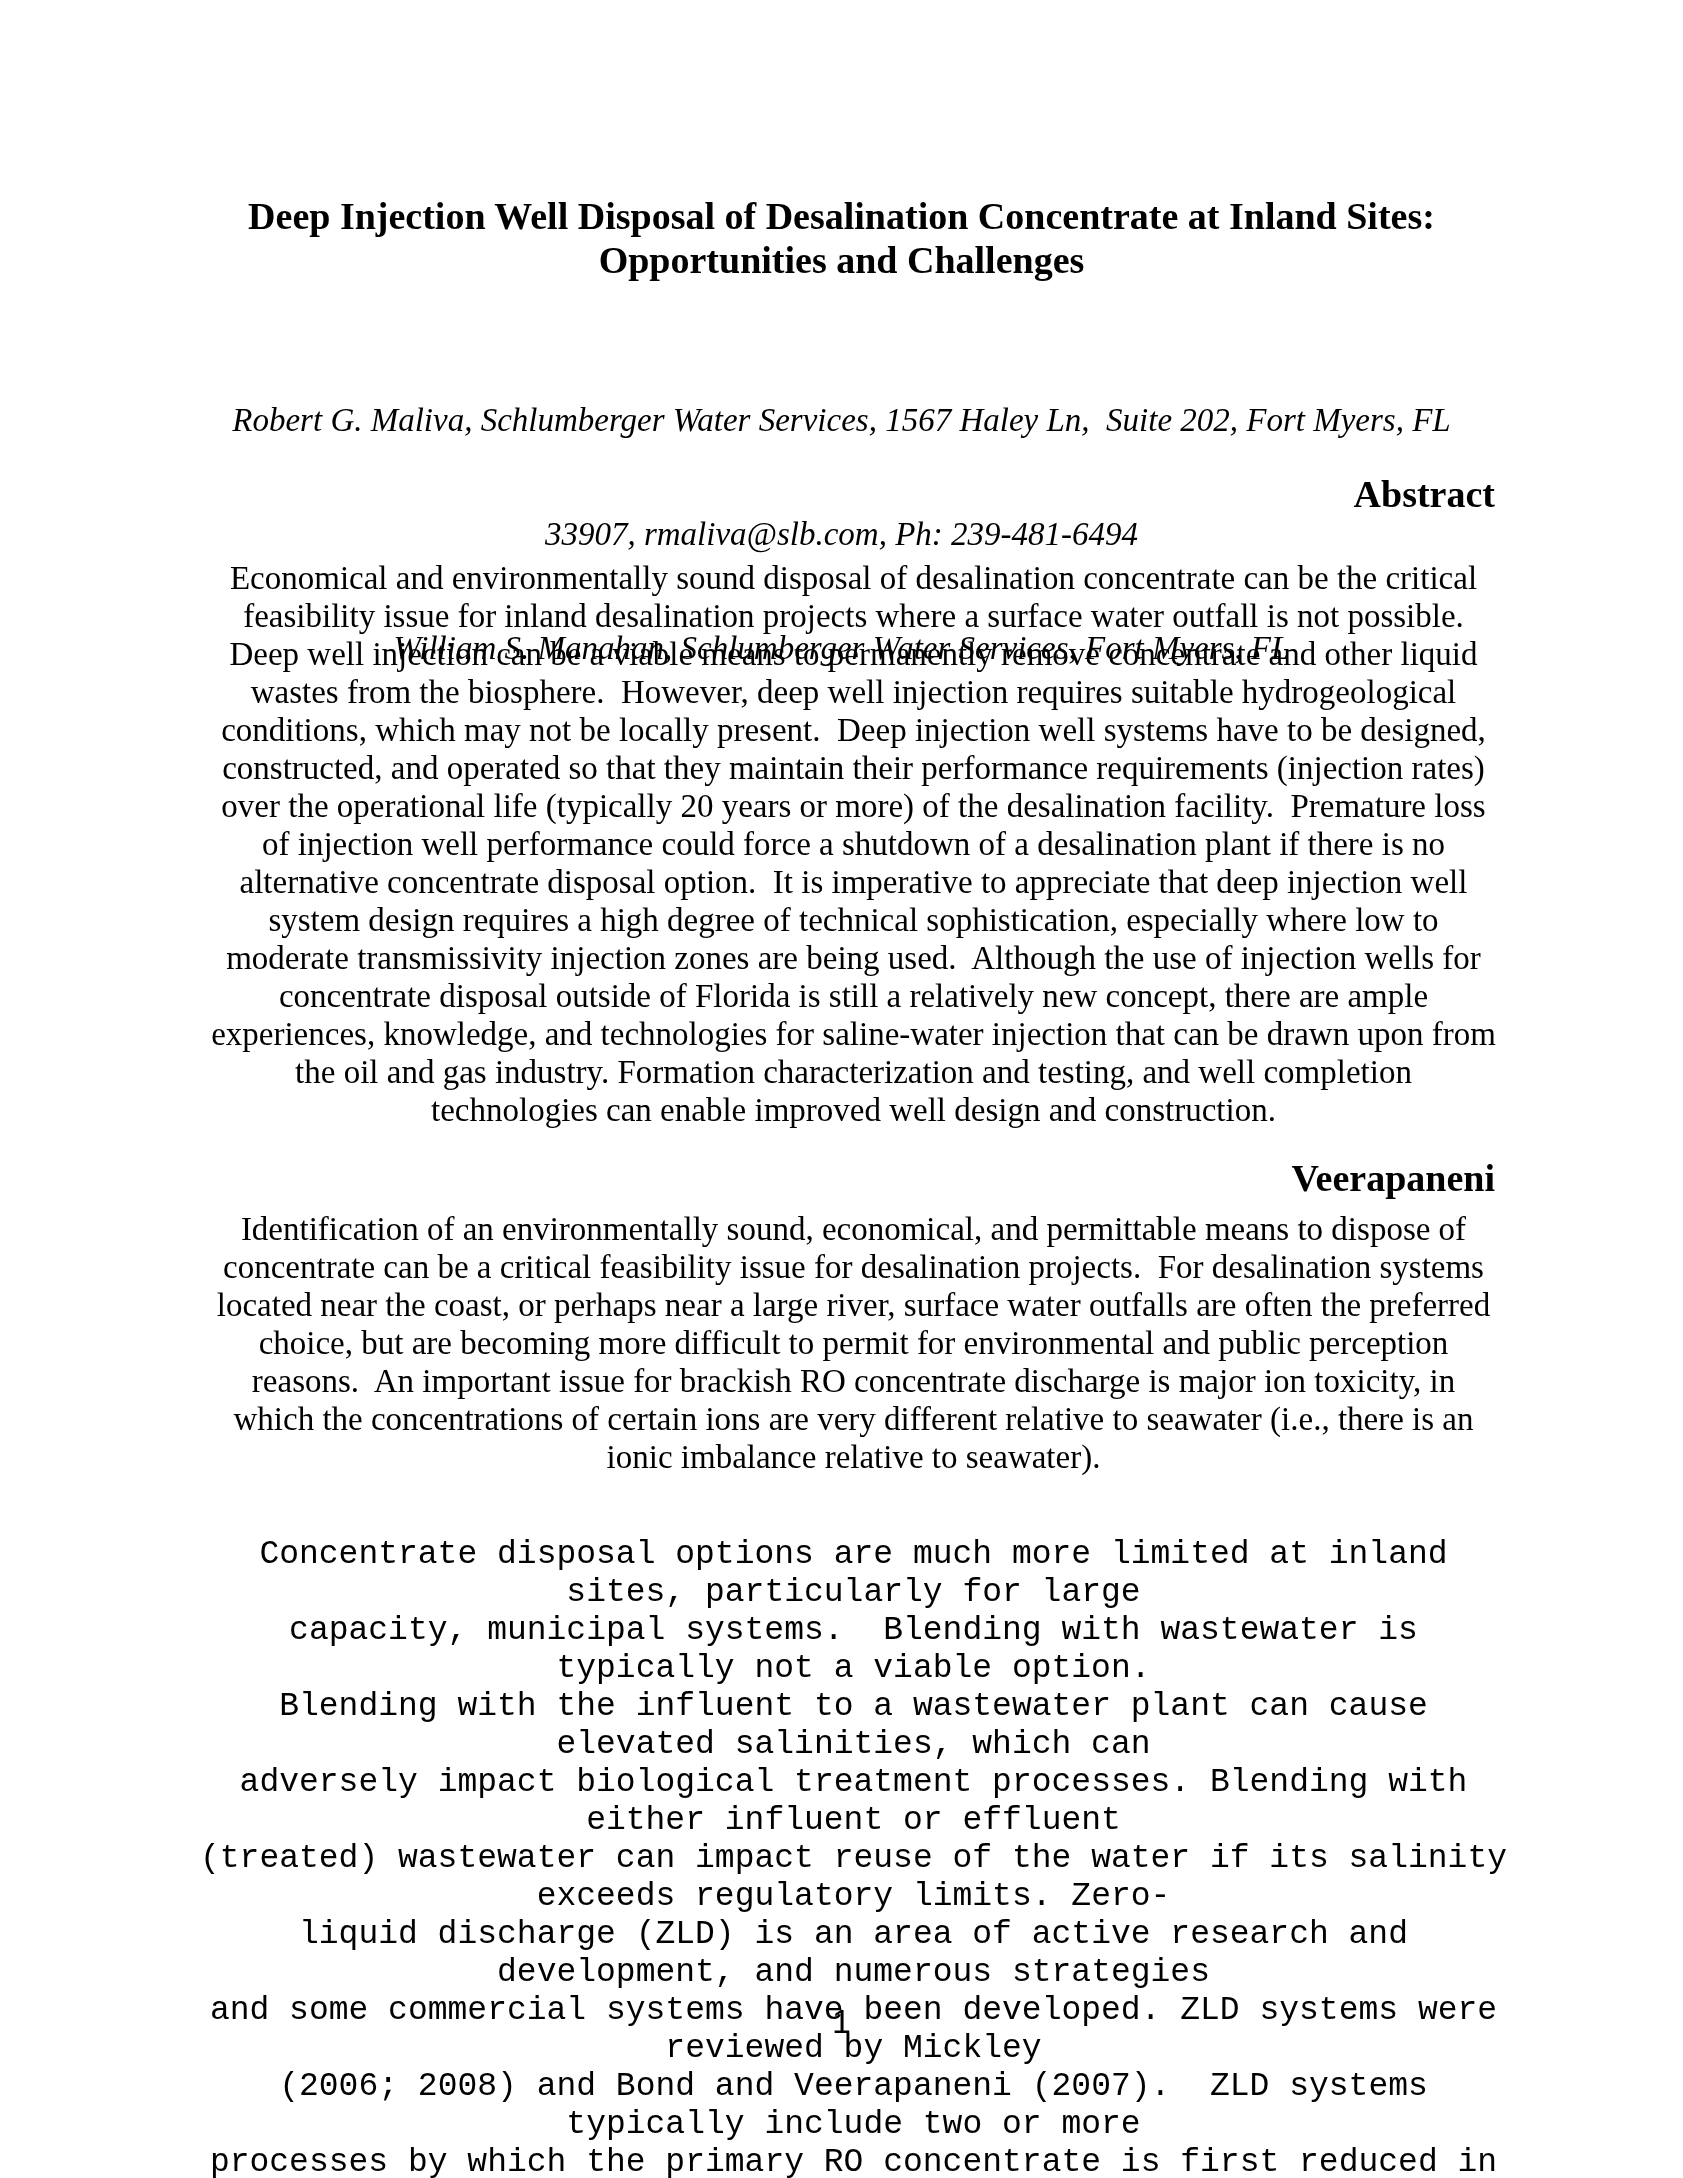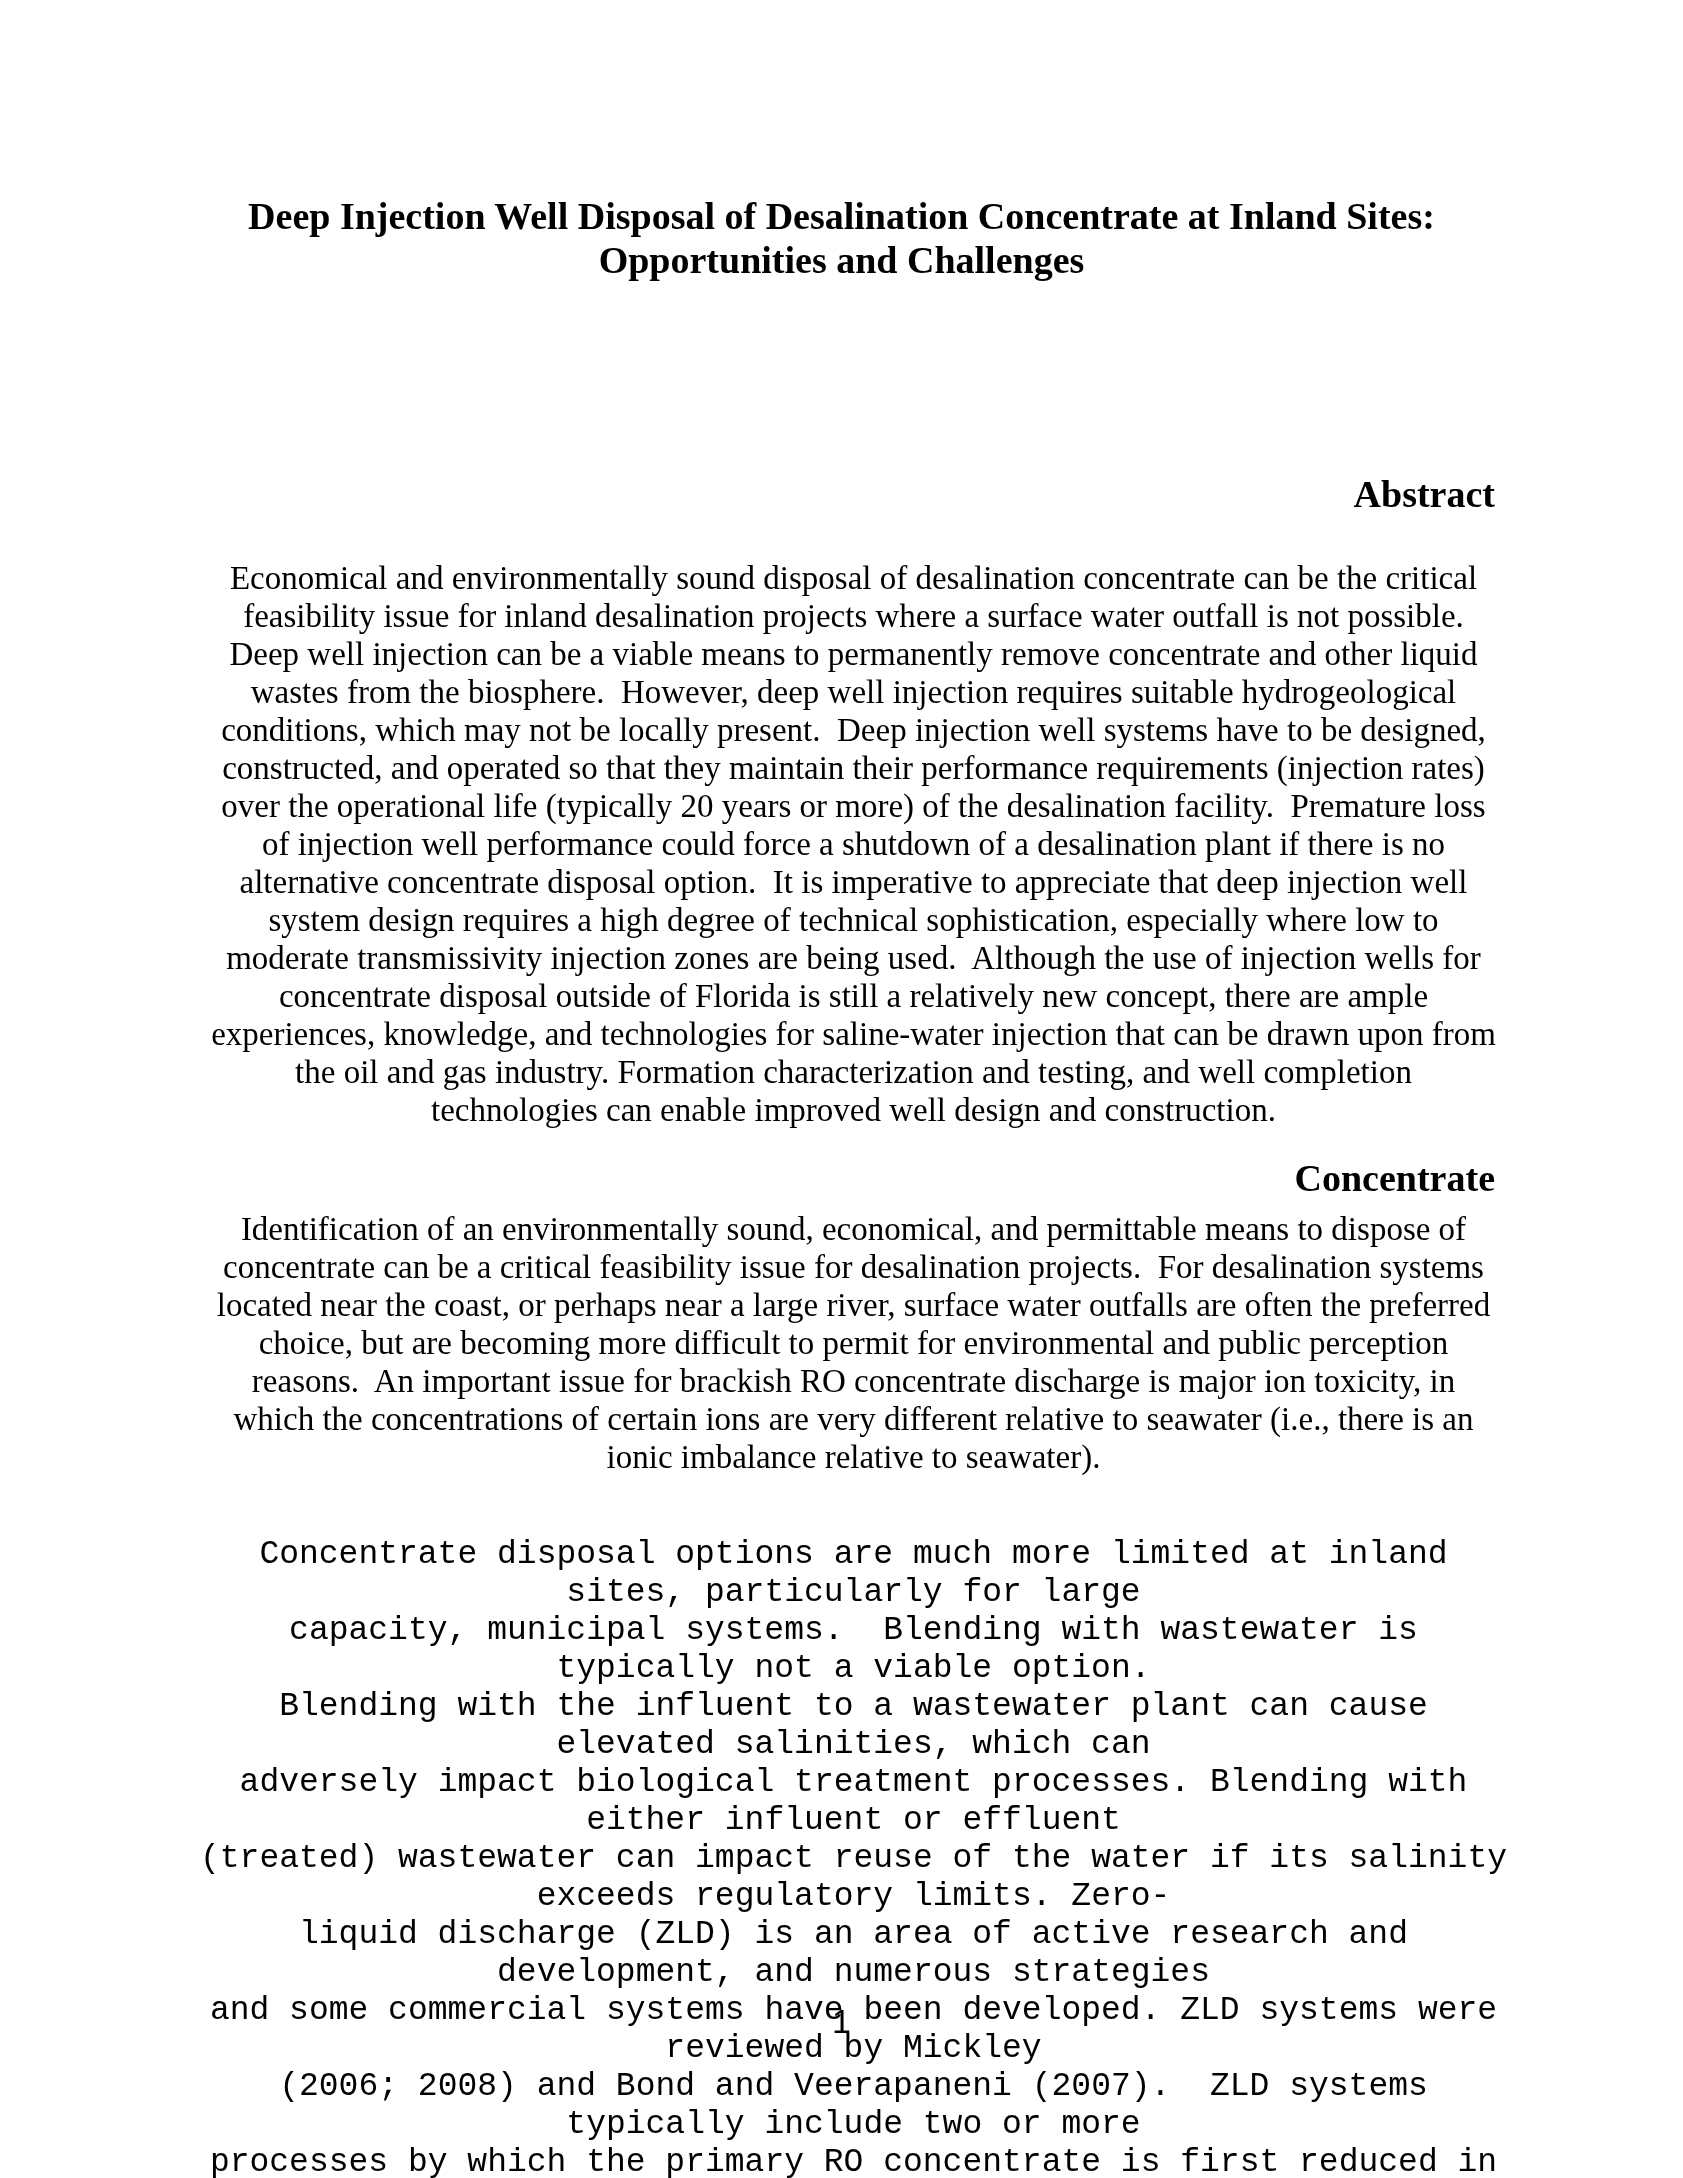--- a/index.html
+++ b/index.html
@@ -46,40 +46,45 @@
   }
 </style>
 </head>
 <body>
 
 <div class="page">
 
   <div class="block title centered">Deep Injection Well Disposal of Desalination Concentrate at Inland Sites:
 Opportunities and Challenges</div>
 
+  <div class="block authors centered">
+    <div class="author-line">Robert G. Maliva, Schlumberger Water Services, 1567 Haley Ln,  Suite 202, Fort Myers, FL</div>
+    <div class="author-line">33907, rmaliva@slb.com, Ph: 239-481-6494</div>
+    <div class="author-line">William S. Manahan, Schlumberger Water Services, Fort Myers, FL</div>
+  </div>
 
   <div class="block heading heading-abstract">Abstract</div>
 
   <div class="block body-para para-abstract-0">Economical and environmentally sound disposal of desalination concentrate can be the critical
 feasibility issue for inland desalination projects where a surface water outfall is not possible.
 Deep well injection can be a viable means to permanently remove concentrate and other liquid
 wastes from the biosphere.  However, deep well injection requires suitable hydrogeological
 conditions, which may not be locally present.  Deep injection well systems have to be designed,
 constructed, and operated so that they maintain their performance requirements (injection rates)
 over the operational life (typically 20 years or more) of the desalination facility.  Premature loss
 of injection well performance could force a shutdown of a desalination plant if there is no
 alternative concentrate disposal option.  It is imperative to appreciate that deep injection well
 system design requires a high degree of technical sophistication, especially where low to
 moderate transmissivity injection zones are being used.  Although the use of injection wells for
 concentrate disposal outside of Florida is still a relatively new concept, there are ample
 experiences, knowledge, and technologies for saline-water injection that can be drawn upon from
 the oil and gas industry. Formation characterization and testing, and well completion
 technologies can enable improved well design and construction.</div>
 
-  <div class="block heading heading-introduction">Concentrate</div>
+  <div class="block heading heading-introduction">Veerapaneni</div>
 
   <div class="block body-para para-intro-0">Identification of an environmentally sound, economical, and permittable means to dispose of
 concentrate can be a critical feasibility issue for desalination projects.  For desalination systems
 located near the coast, or perhaps near a large river, surface water outfalls are often the preferred
 choice, but are becoming more difficult to permit for environmental and public perception
 reasons.  An important issue for brackish RO concentrate discharge is major ion toxicity, in
 which the concentrations of certain ions are very different relative to seawater (i.e., there is an
 ionic imbalance relative to seawater).</div>
 
   <div class="block body-para para-intro-1">Concentrate disposal options are much more limited at inland sites, particularly for large

